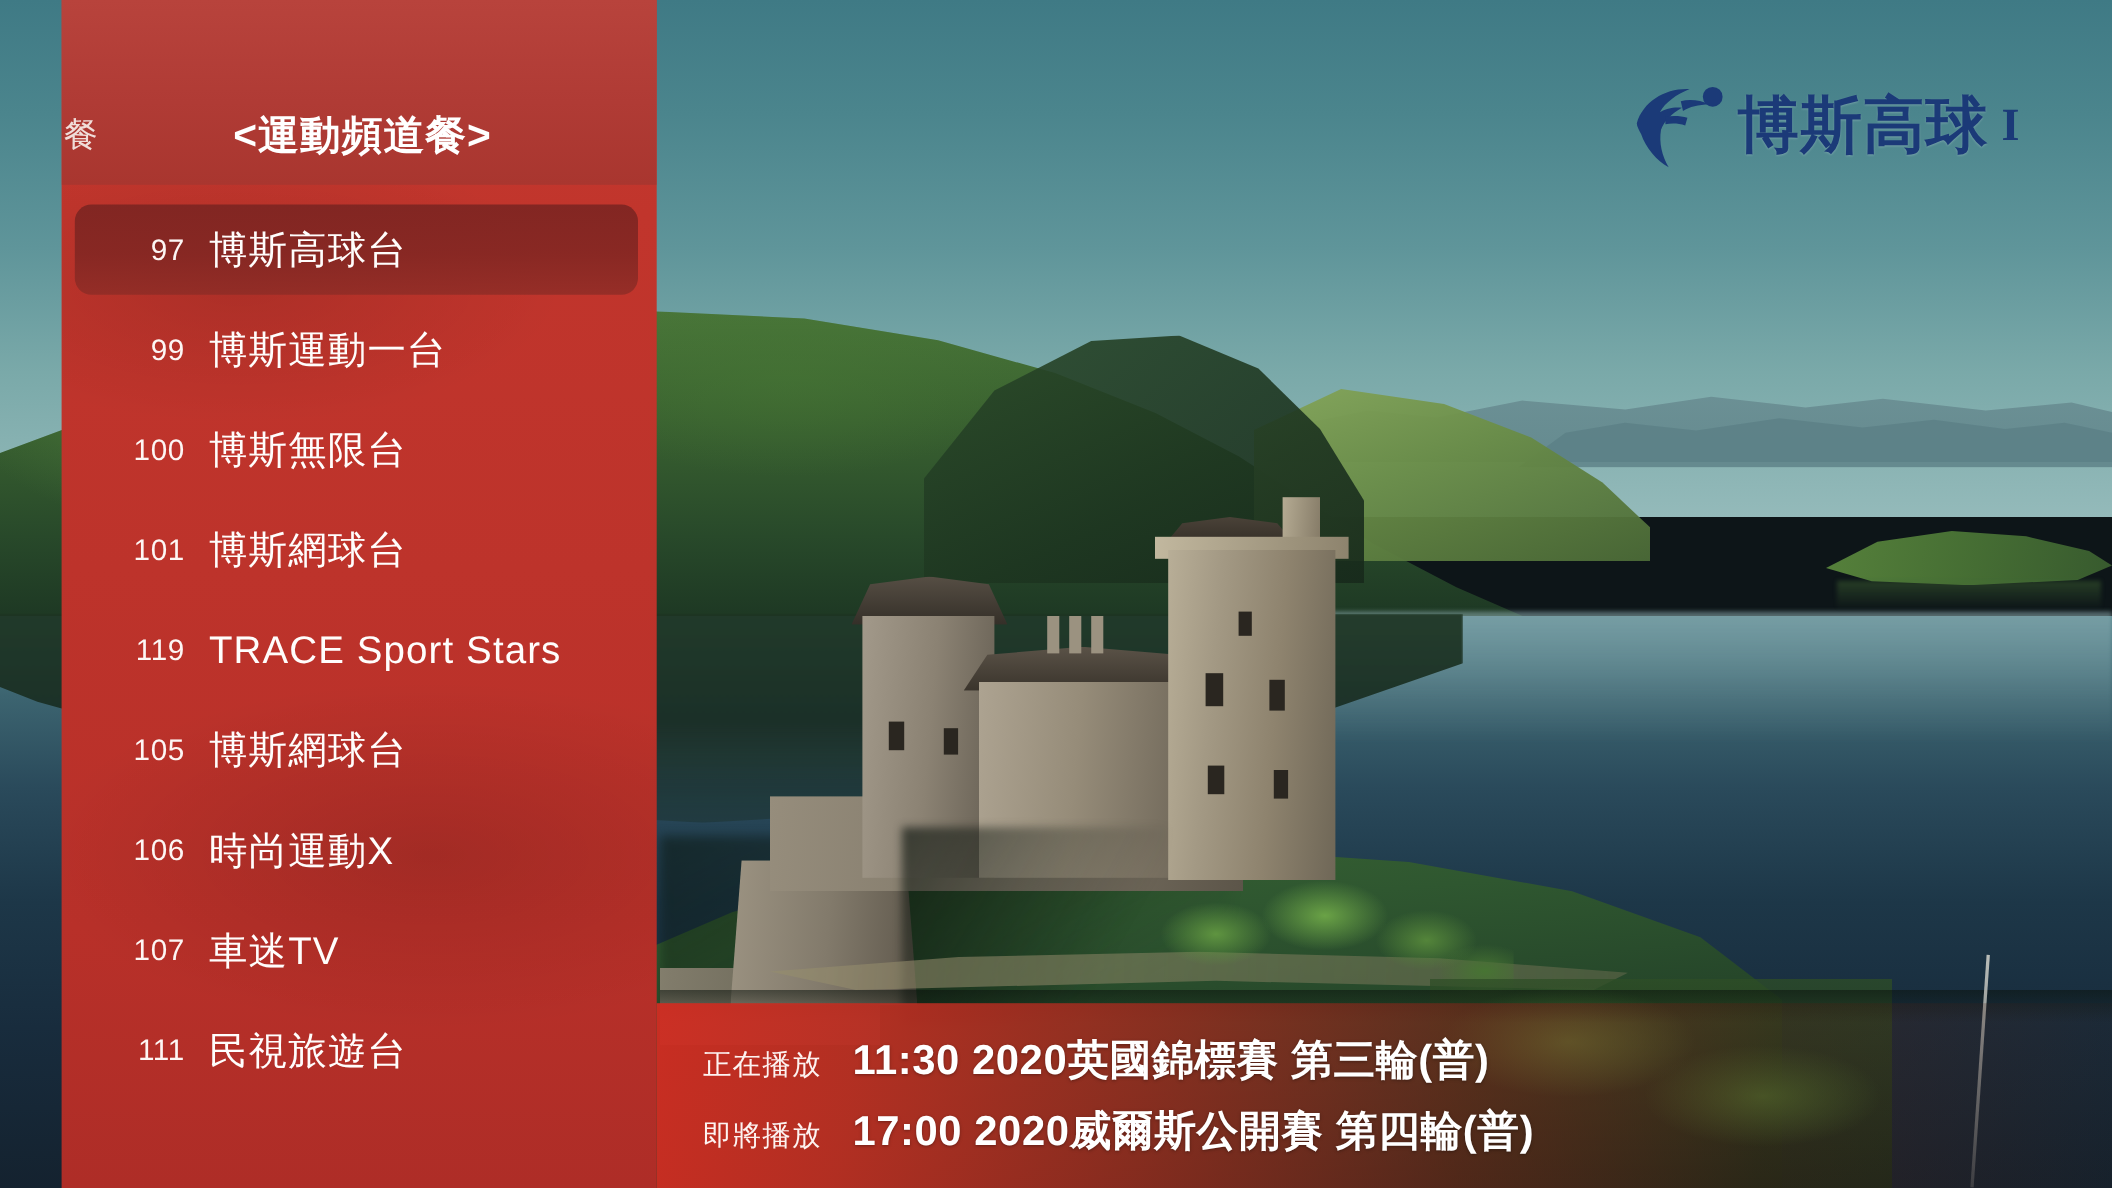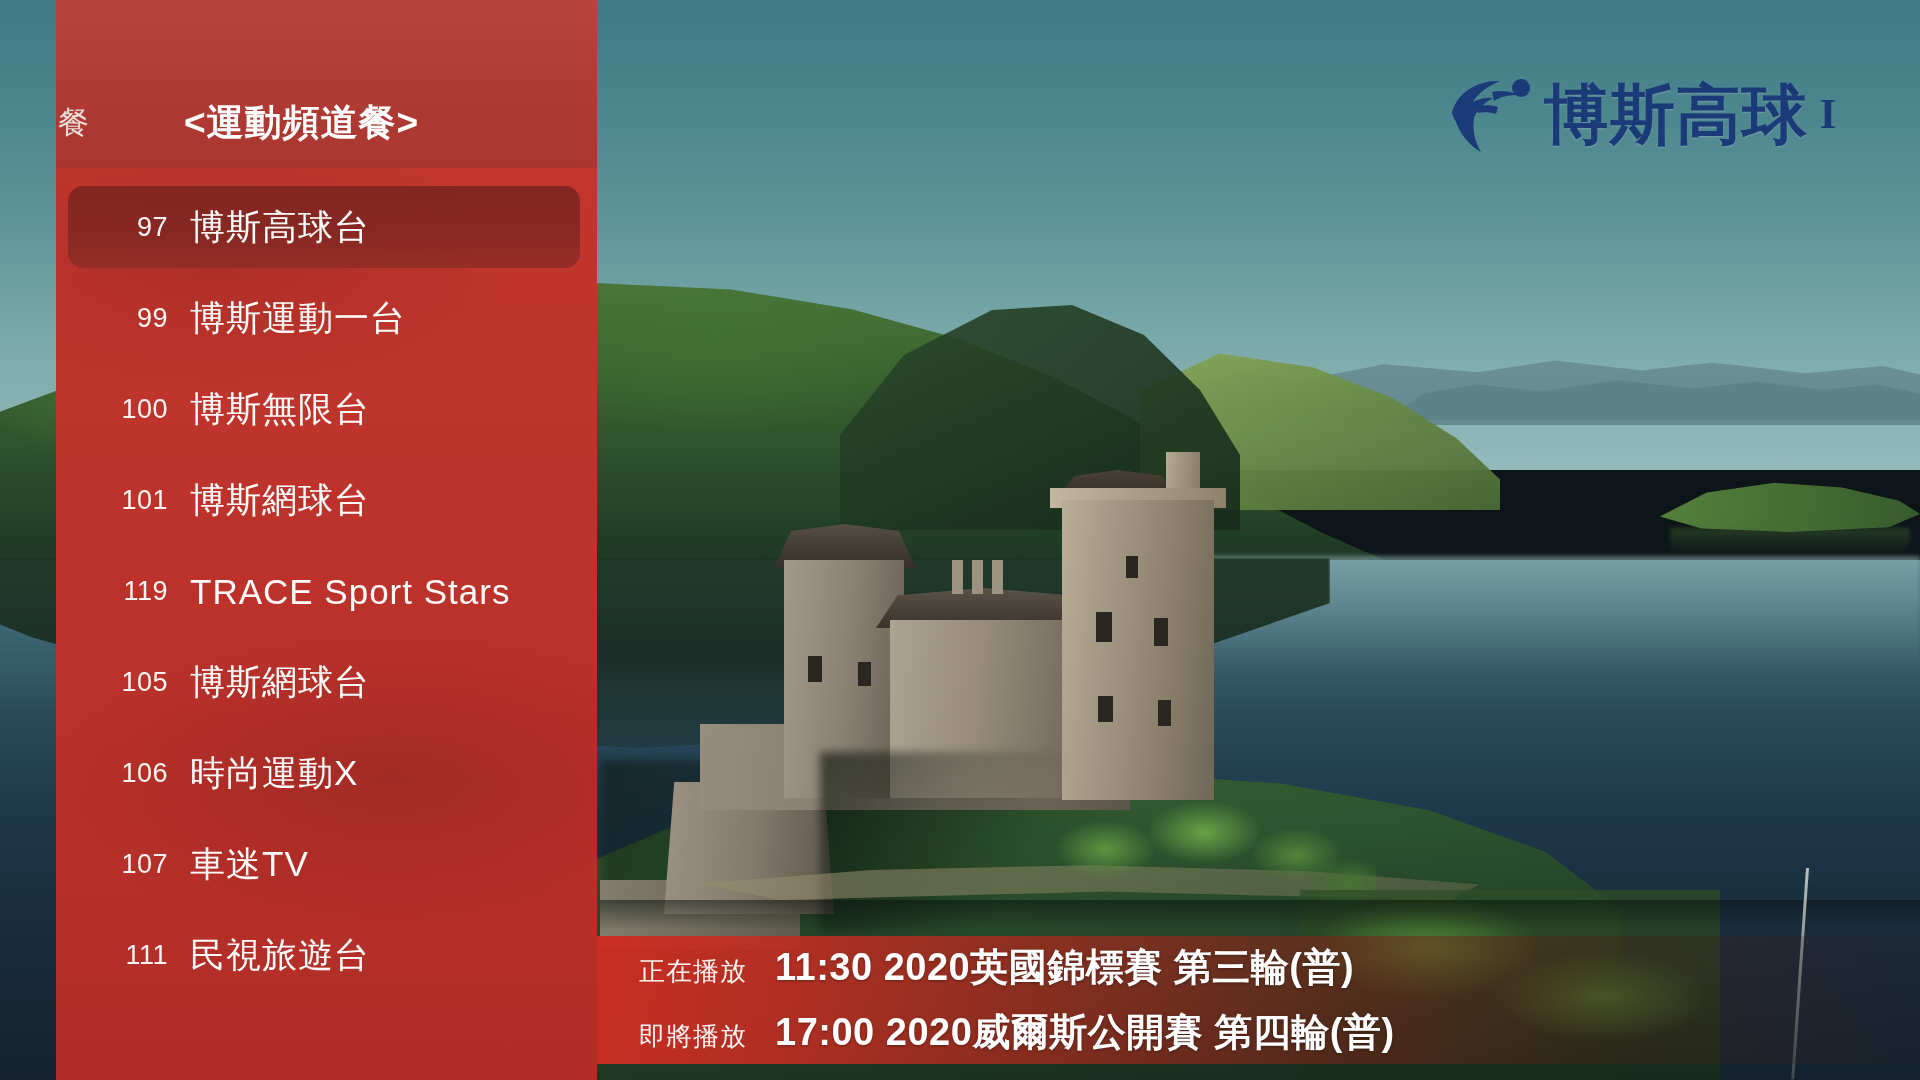--- a/index.html
+++ b/index.html
@@ -347,21 +347,21 @@
     position: absolute;
     left: -62px; bottom: 24px;
     font-size: 31px;
     color: #f4e6e3;
     letter-spacing: 1px;
     white-space: nowrap;
     opacity: .95;
   }
   .current-category {
     position: absolute;
-    left: 128px; bottom: 20px;
+    left: 156px; bottom: 20px;
     font-size: 37px;
     font-weight: 700;
     color: #ffffff;
     letter-spacing: 1px;
     white-space: nowrap;
   }
 
   .channel-list {
     position: relative;
     z-index: 2;
@@ -410,41 +410,41 @@
   
   .channel-logo {
     position: absolute;
     right: 84px; top: 72px;
     display: flex;
     align-items: center;
     gap: 4px;
   }
   .logo-mark { width: 92px; height: 84px; display: block; }
   .logo-text {
-    font-size: 65px;
+    font-size: 56px;
     font-weight: 700;
     color: #1b3a78;
     letter-spacing: 1px;
     line-height: 1;
     text-shadow: 0 1px 2px rgba(255,255,255,.22);
   }
   .logo-suffix {
     font-family: "Liberation Serif", "DejaVu Serif", serif;
     font-size: 42px;
     font-weight: 700;
     color: #1b3a78;
     margin-left: 8px;
     line-height: 1;
   }
 
   
   .info-bar {
     position: absolute;
-    left: 597px; bottom: 16px;
-    width: 1323px; height: 128px;
+    left: 597px; bottom: 0;
+    width: 1323px; height: 168px;
     background: linear-gradient(100deg,
       rgba(206,45,34,.97) 0%,
       rgba(190,46,34,.92) 14%,
       rgba(160,42,30,.80) 34%,
       rgba(120,36,24,.58) 56%,
       rgba(78,30,18,.34) 76%,
       rgba(44,24,14,.12) 100%);
     display: flex;
     flex-direction: column;
     justify-content: center;

